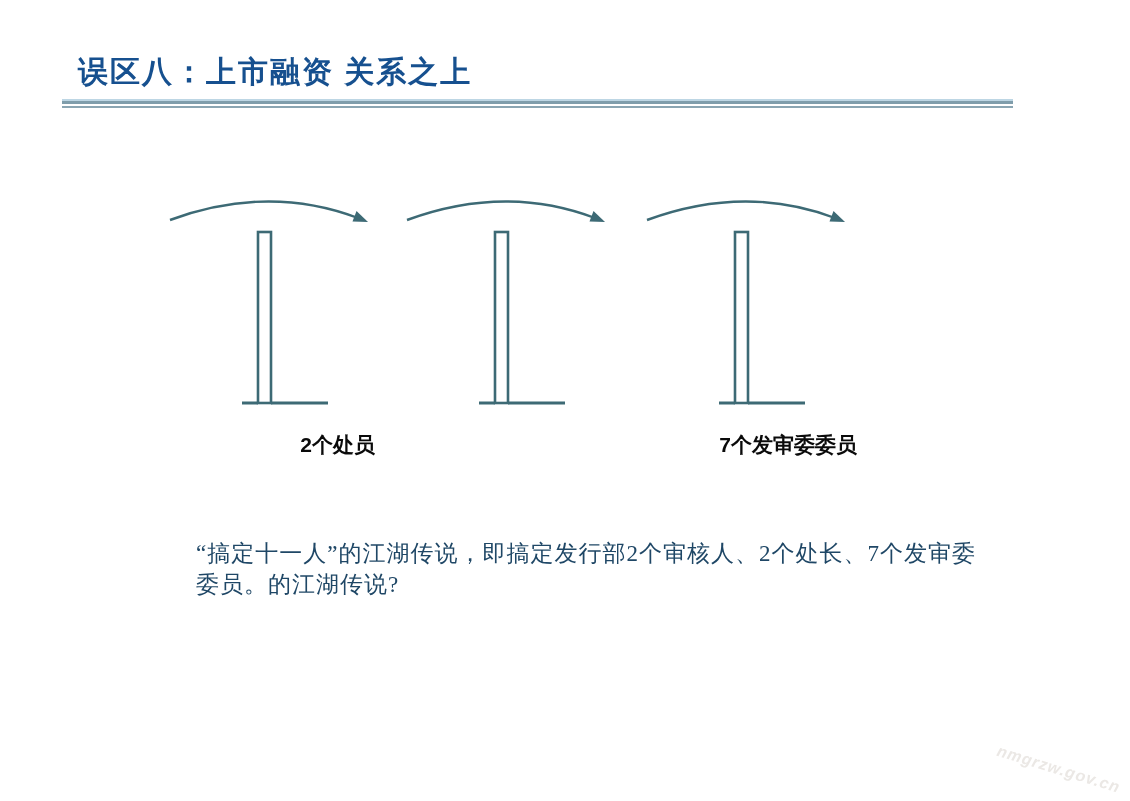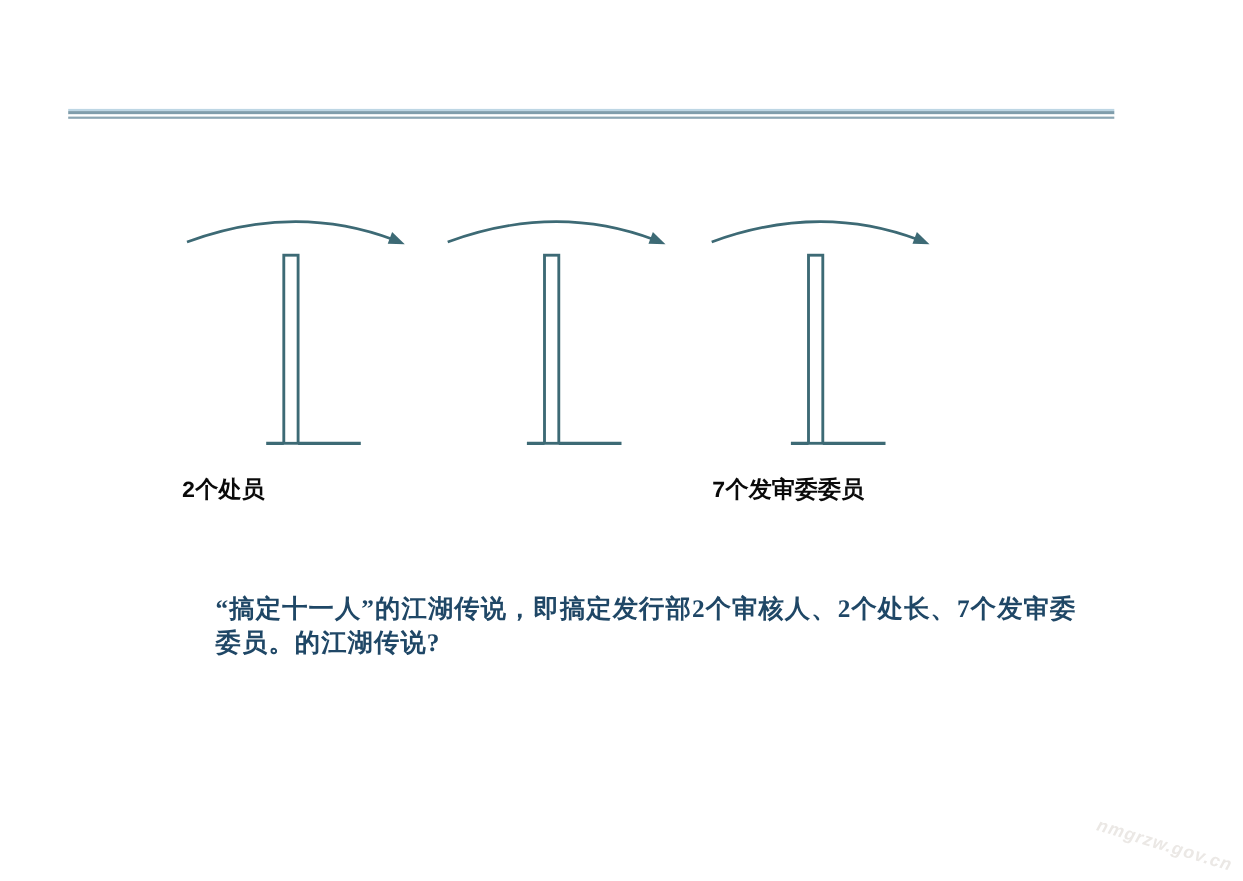--- a/index.html
+++ b/index.html
@@ -19,46 +19,47 @@
   #divider .dl.a { height:2px; background:#bdd6e4; }
   #divider .dl.b { height:3px; background:#7f9dab; }
   #divider .dl.c { height:2px; background:#ffffff; }
   #divider .dl.d { height:2px; background:#8aa5b2; }
   
   .hurdle-svg { position:absolute; top:190px; width:215px; height:240px; }
   #hurdle-1 { left:162px; }
   #hurdle-2 { left:399px; }
   #hurdle-3 { left:639px; }
   .hurdle-label {
-    position:absolute; top:431px; width:210px; text-align:left;
-    font-size:21px; font-weight:bold; color:#0a0a0a; white-space:nowrap;font-family:Liberation Mono, monospace;
+    position:absolute; top:431px; width:210px; text-align:right;
+    font-size:21px; font-weight:bold; color:#0a0a0a; white-space:nowrap;
   }
   #label-1 { left:165px; }
   #label-2 { left:367px; }
   #label-3 { left:647px; }
   
   #body-text {
     position:absolute; left:196px; top:538px; width:840px;
     font-family:"Liberation Serif", serif;
-    font-size:23px; font-weight:bold; line-height:1.35;
+    font-size:23px; font-weight:normal; line-height:1.35;
     color:#1f4766; letter-spacing:1px;
   }
   
   #watermark {
     position:absolute; left:1000px; top:742px;
     transform:rotate(17deg); transform-origin:left top;
     font-size:16px; font-weight:bold; font-style:italic;
     color:#ebe8e5; letter-spacing:1px; white-space:nowrap;
   }
 </style>
 </head>
 <body>
 
 <div id="slide">
 
+  <div id="title">误区八：上市融资 关系之上</div>
 
   <div id="divider">
     <div class="dl a"></div>
     <div class="dl b"></div>
     <div class="dl c"></div>
     <div class="dl d"></div>
   </div>
 
   <svg id="hurdle-1" class="hurdle-svg" viewBox="0 0 215 240">
     <g>

